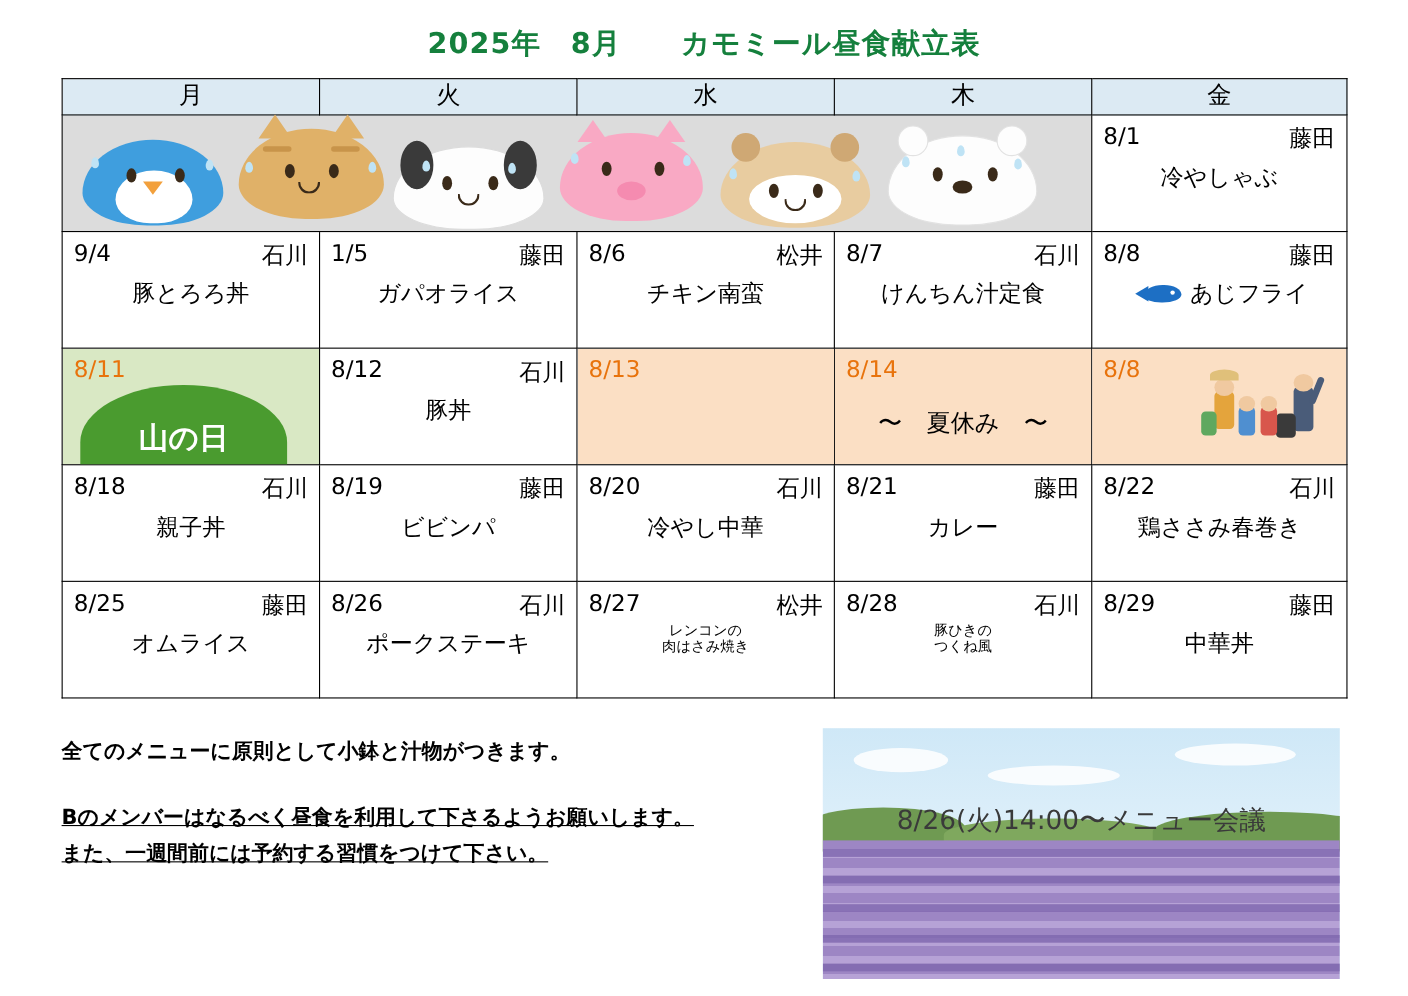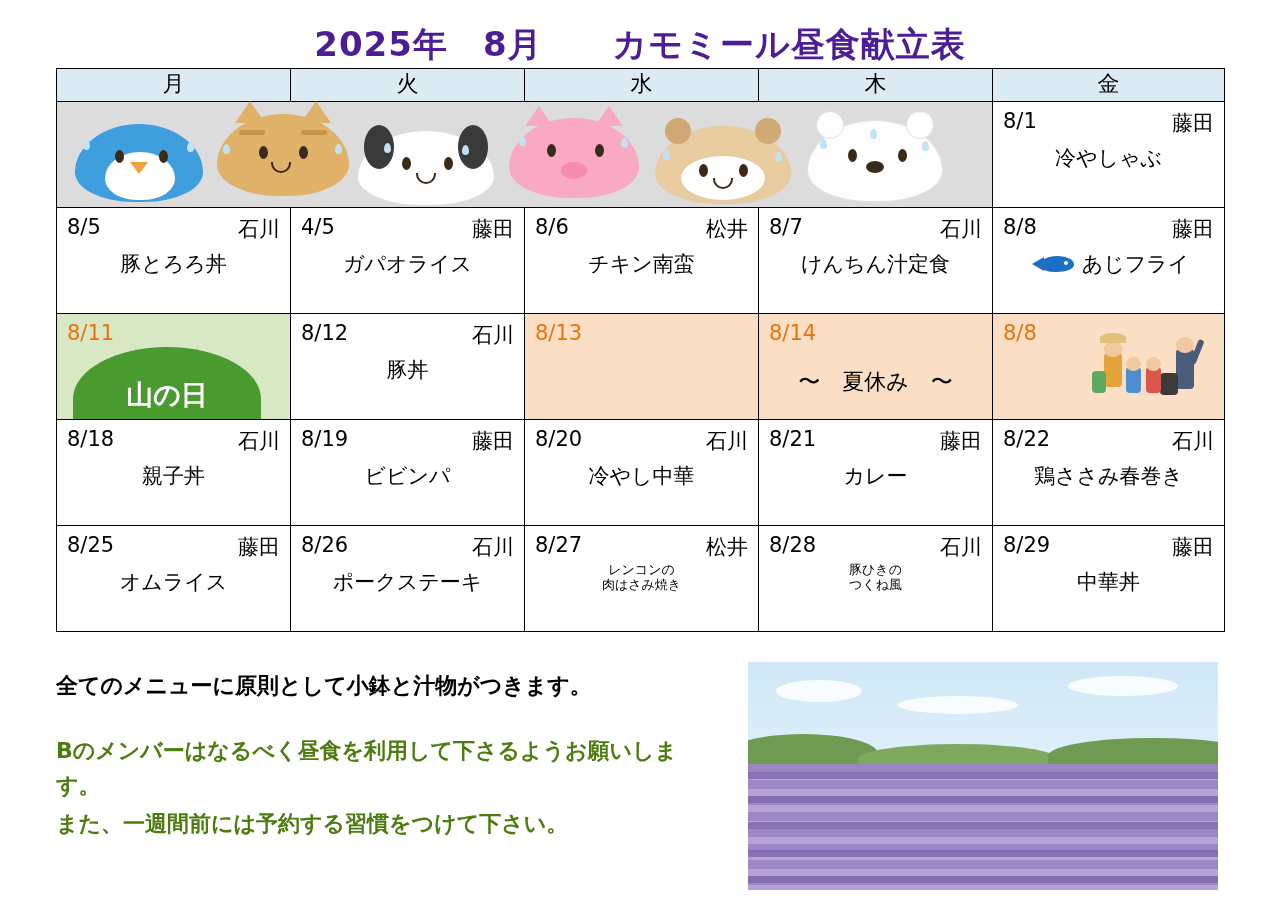--- a/index.html
+++ b/index.html
@@ -16,25 +16,26 @@
     position: relative;
   }
   .page {
     position: relative;
     width: 1280px;
     height: 905px;
   }
   
   .title {
     text-align: center;
-    color: #4c1d95;
-    font-size: 34px;
+    color: #15803d;
+    font-size: 26px;
     font-weight: bold;
     letter-spacing: 1px;
     padding-top: 22px;
+    padding-bottom: 14px;
     font-family: "DejaVu Sans", sans-serif;
   }
   
   .cal-wrap {
     margin: 0 auto;
     width: 1168px;
   }
   table.cal {
     border-collapse: collapse;
     table-layout: fixed;
@@ -206,27 +207,27 @@
   .cell-menu .fishrow { display:flex; align-items:center; justify-content:center; gap:0; }
   
   .notes {
     position: absolute;
     left: 56px;
     top: 668px;
     width: 660px;
     font-family: "DejaVu Sans", sans-serif;
   }
   .note-line {
-    font-size: 22px;
+    font-size: 19px;
     font-weight: bold;
     line-height: 1.6;
     margin-bottom: 2px;
   }
   .note-gap { height: 14px; }
-  .note-red { color: #4d7c0f; }
+  .note-red { color: #000000; text-decoration: underline; }
   .note-inline { display: flex; align-items: center; font-size: 19px; font-weight: bold; }
   
   .photo {
     position: absolute;
     left: 748px;
     top: 662px;
     width: 470px;
     height: 228px;
     overflow: hidden;
     background: linear-gradient(#cfe8f7 0%, #dff0fa 46%, #cfe8f7 52%);
@@ -365,28 +366,28 @@
               <span class="date">8/1</span>
               <span class="chef">藤田</span>
             </span>
             <span class="cell-menu">冷やしゃぶ</span>
           </td>
         </tr>
 
         <tr>
           <td class="cell">
             <span class="cell-head">
-              <span class="date">8/5</span>
+              <span class="date">9/4</span>
               <span class="chef">石川</span>
             </span>
             <span class="cell-menu">豚とろろ丼</span>
           </td>
           <td class="cell">
             <span class="cell-head">
-              <span class="date">4/5</span>
+              <span class="date">1/5</span>
               <span class="chef">藤田</span>
             </span>
             <span class="cell-menu">ガパオライス</span>
           </td>
           <td class="cell">
             <span class="cell-head">
               <span class="date">8/6</span>
               <span class="chef">松井</span>
             </span>
             <span class="cell-menu">チキン南蛮</span>
@@ -566,15 +567,16 @@
     <div class="hill" style="left:-20px;width:150px;"></div>
     <div class="hill" style="left:110px;width:200px;height:30px;background:#7fa85e;"></div>
     <div class="hill" style="left:300px;width:210px;height:36px;background:#6f9a52;"></div>
     <div class="field">
       <div class="row-dark" style="top:8px;"></div>
       <div class="row-dark" style="top:32px;"></div>
       <div class="row-dark" style="top:58px;"></div>
       <div class="row-dark" style="top:86px;"></div>
       <div class="row-dark" style="top:112px;"></div>
     </div>
+    <div class="caption">8/26(火)14:00〜メニュー会議</div>
   </div>
 
 </div>
 
 </body></html>

